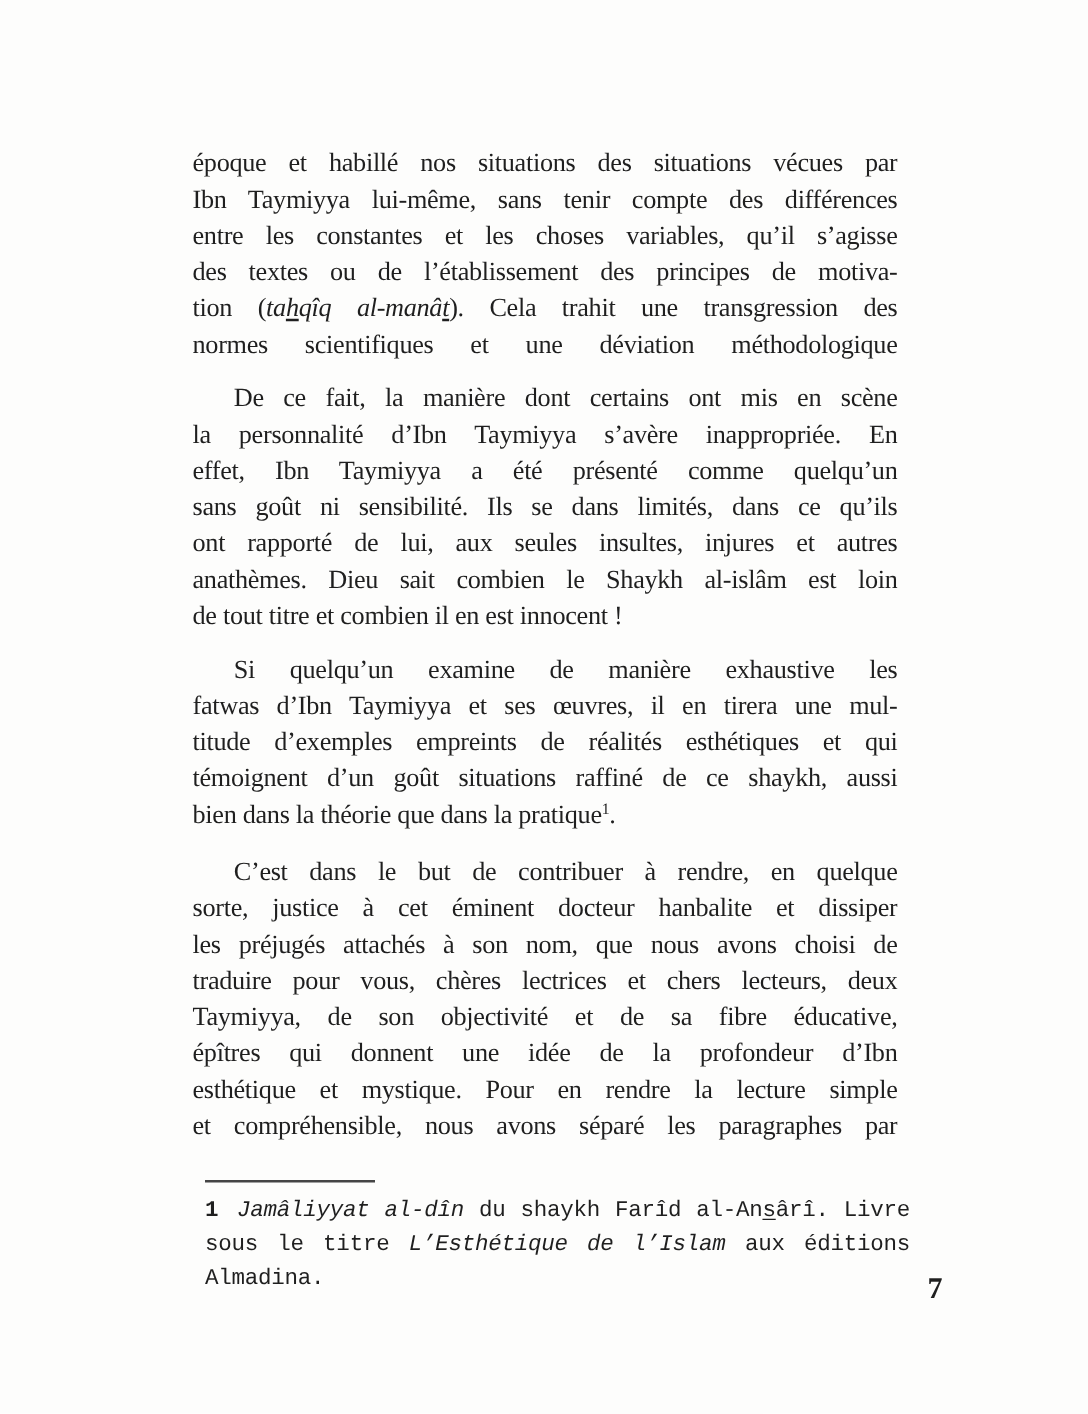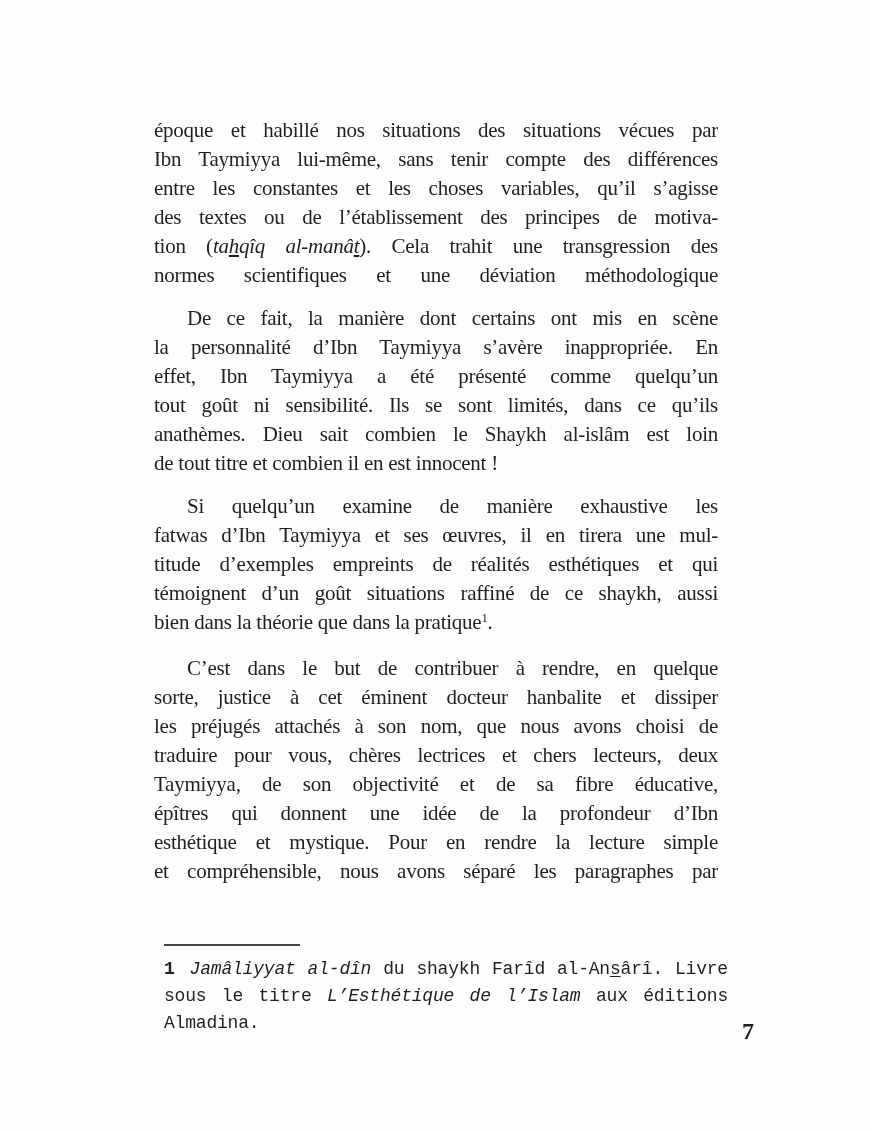--- a/index.html
+++ b/index.html
@@ -49,21 +49,22 @@
         <div class="line"><span class="seg">Ibn Taymiyya lui-même, sans tenir compte des différences</span></div>
         <div class="line"><span class="seg">entre les constantes et les choses variables, qu’il s’agisse</span></div>
         <div class="line"><span class="seg">des textes ou de l’établissement des principes de motiva-</span></div>
         <div class="line"><span class="seg">tion (</span><span class="seg it">ta</span><span class="seg it ul">h</span><span class="seg it">qîq al-manâ</span><span class="seg it ul">t</span><span class="seg">). Cela trahit une transgression des</span></div>
         <div class="line"><span class="seg">normes scientifiques et une déviation méthodologique</span></div>
       </div>
       <div class="para indent">
         <div class="line"><span class="seg">De ce fait, la manière dont certains ont mis en scène</span></div>
         <div class="line"><span class="seg">la personnalité d’Ibn Taymiyya s’avère inappropriée. En</span></div>
         <div class="line"><span class="seg">effet, Ibn Taymiyya a été présenté comme quelqu’un</span></div>
-        <div class="line"><span class="seg">tout goût ni sensibilité. Ils se sont limités, dans ce qu’ils</span></div>
+        <div class="line"><span class="seg">sans goût ni sensibilité. Ils se dans limités, dans ce qu’ils</span></div>
+        <div class="line"><span class="seg">ont rapporté de lui, aux seules insultes, injures et autres</span></div>
         <div class="line"><span class="seg">anathèmes. Dieu sait combien le Shaykh al-islâm est loin</span></div>
         <div class="line last"><span class="seg">de tout titre et combien il en est innocent !</span></div>
       </div>
       <div class="para indent">
         <div class="line"><span class="seg">Si quelqu’un examine de manière exhaustive les</span></div>
         <div class="line"><span class="seg">fatwas d’Ibn Taymiyya et ses œuvres, il en tirera une mul-</span></div>
         <div class="line"><span class="seg">titude d’exemples empreints de réalités esthétiques et qui</span></div>
         <div class="line"><span class="seg">témoignent d’un goût situations raffiné de ce shaykh, aussi</span></div>
         <div class="line last"><span class="seg">bien dans la théorie que dans la pratique</span><sup class="seg">1</sup><span class="seg">.</span></div>
       </div>

